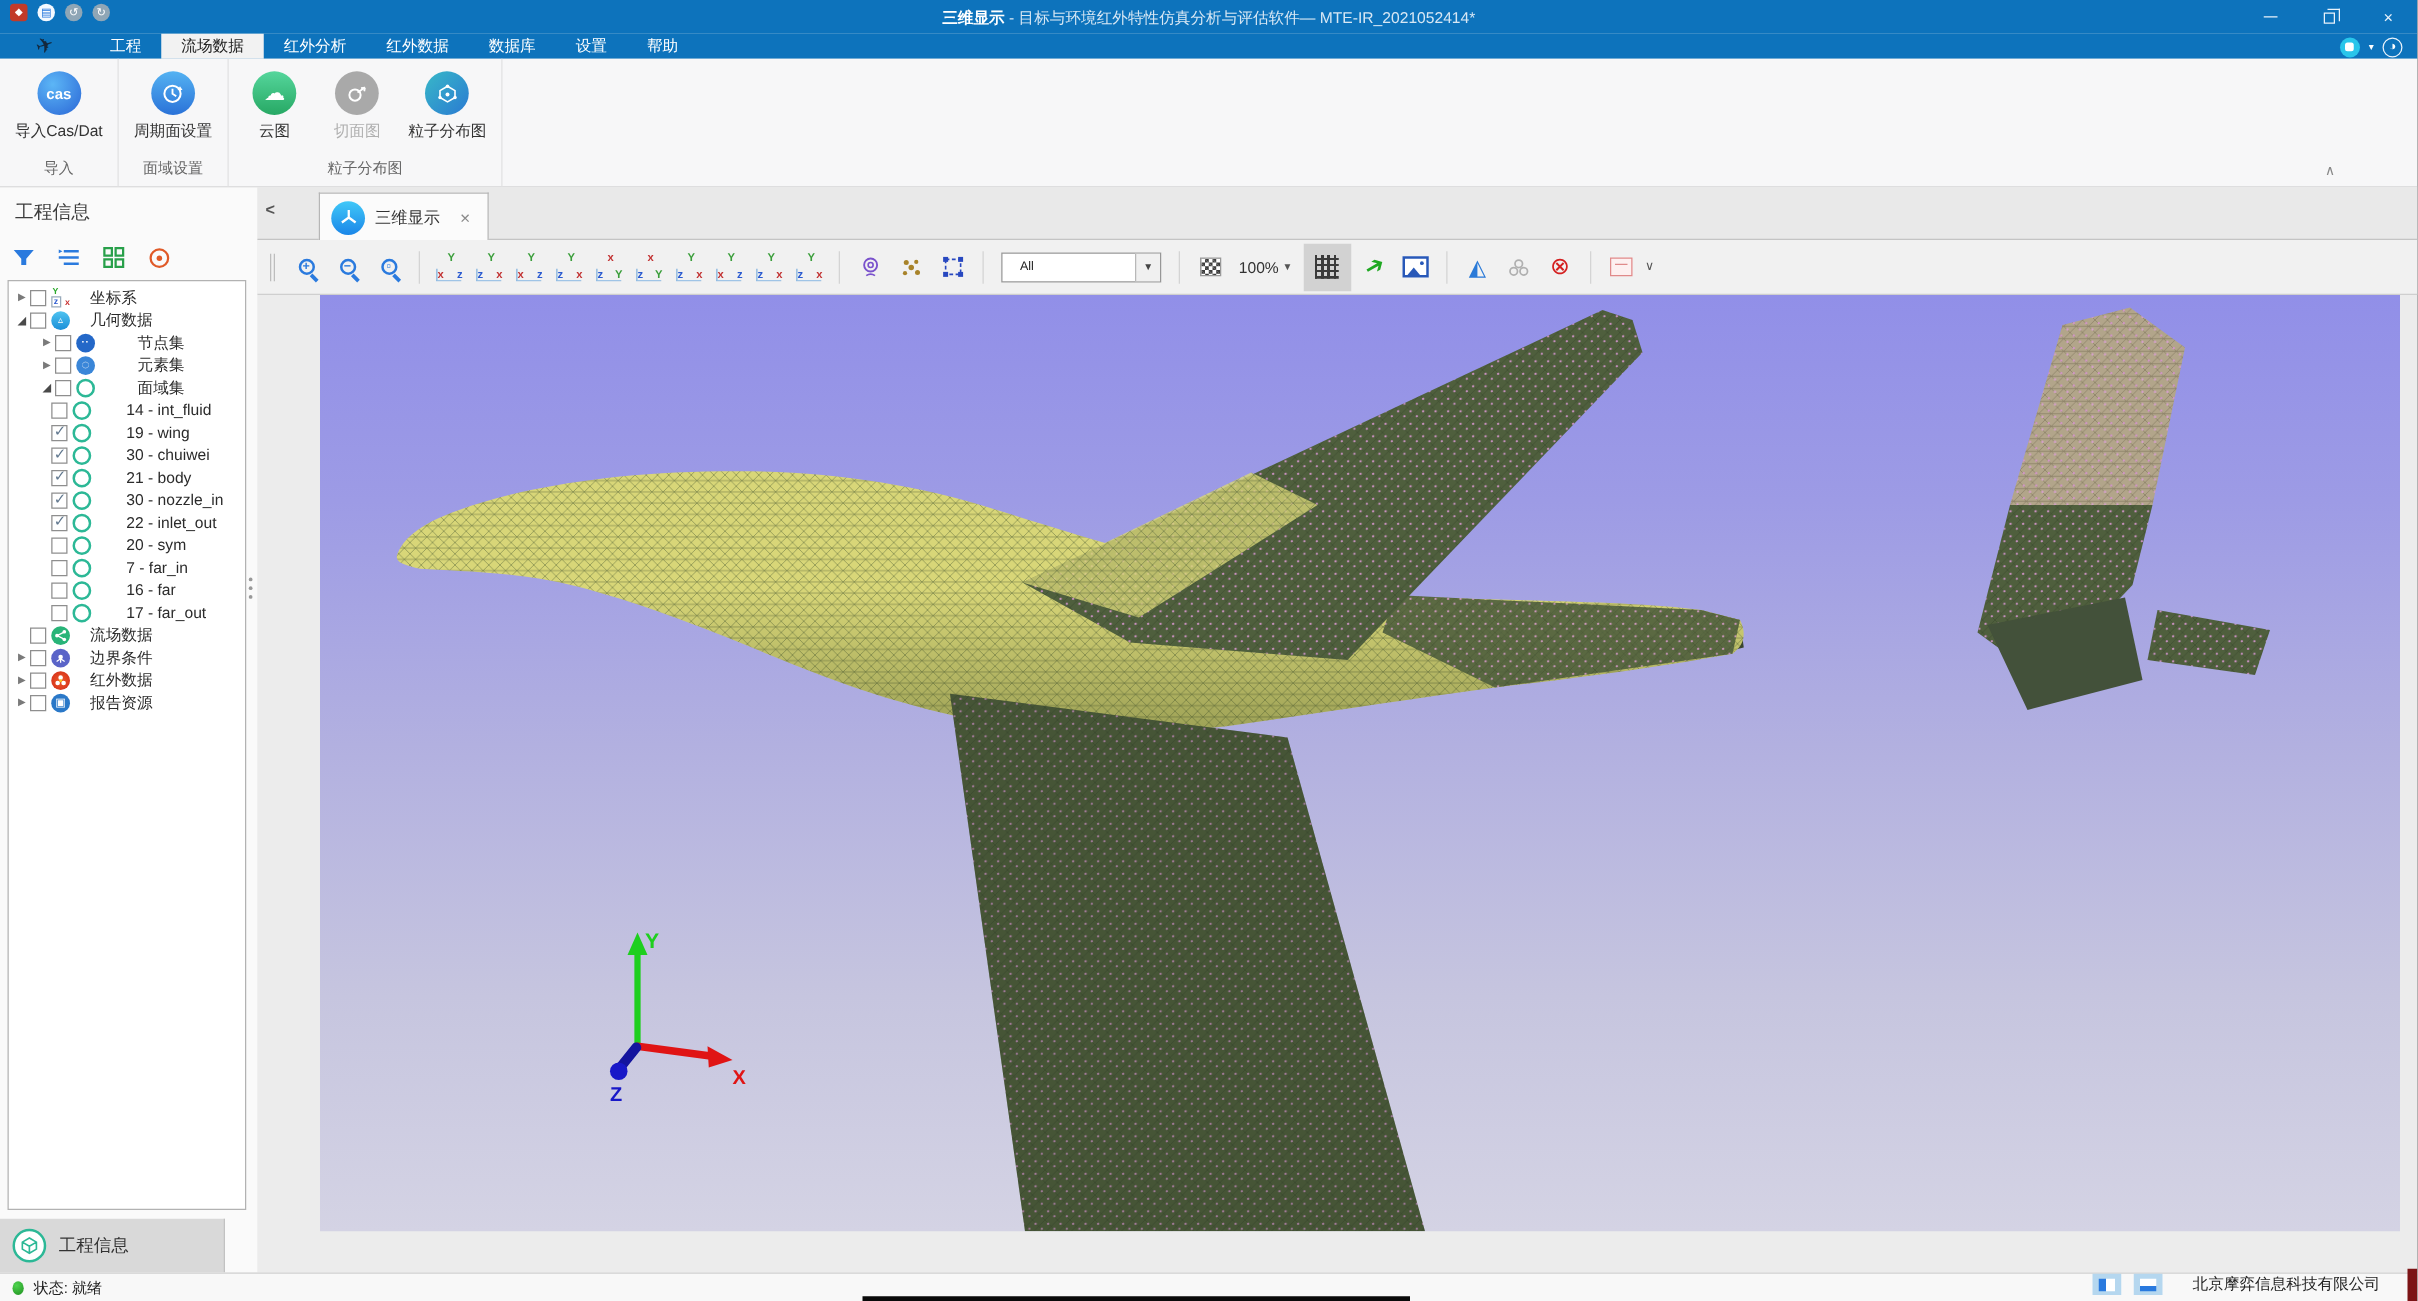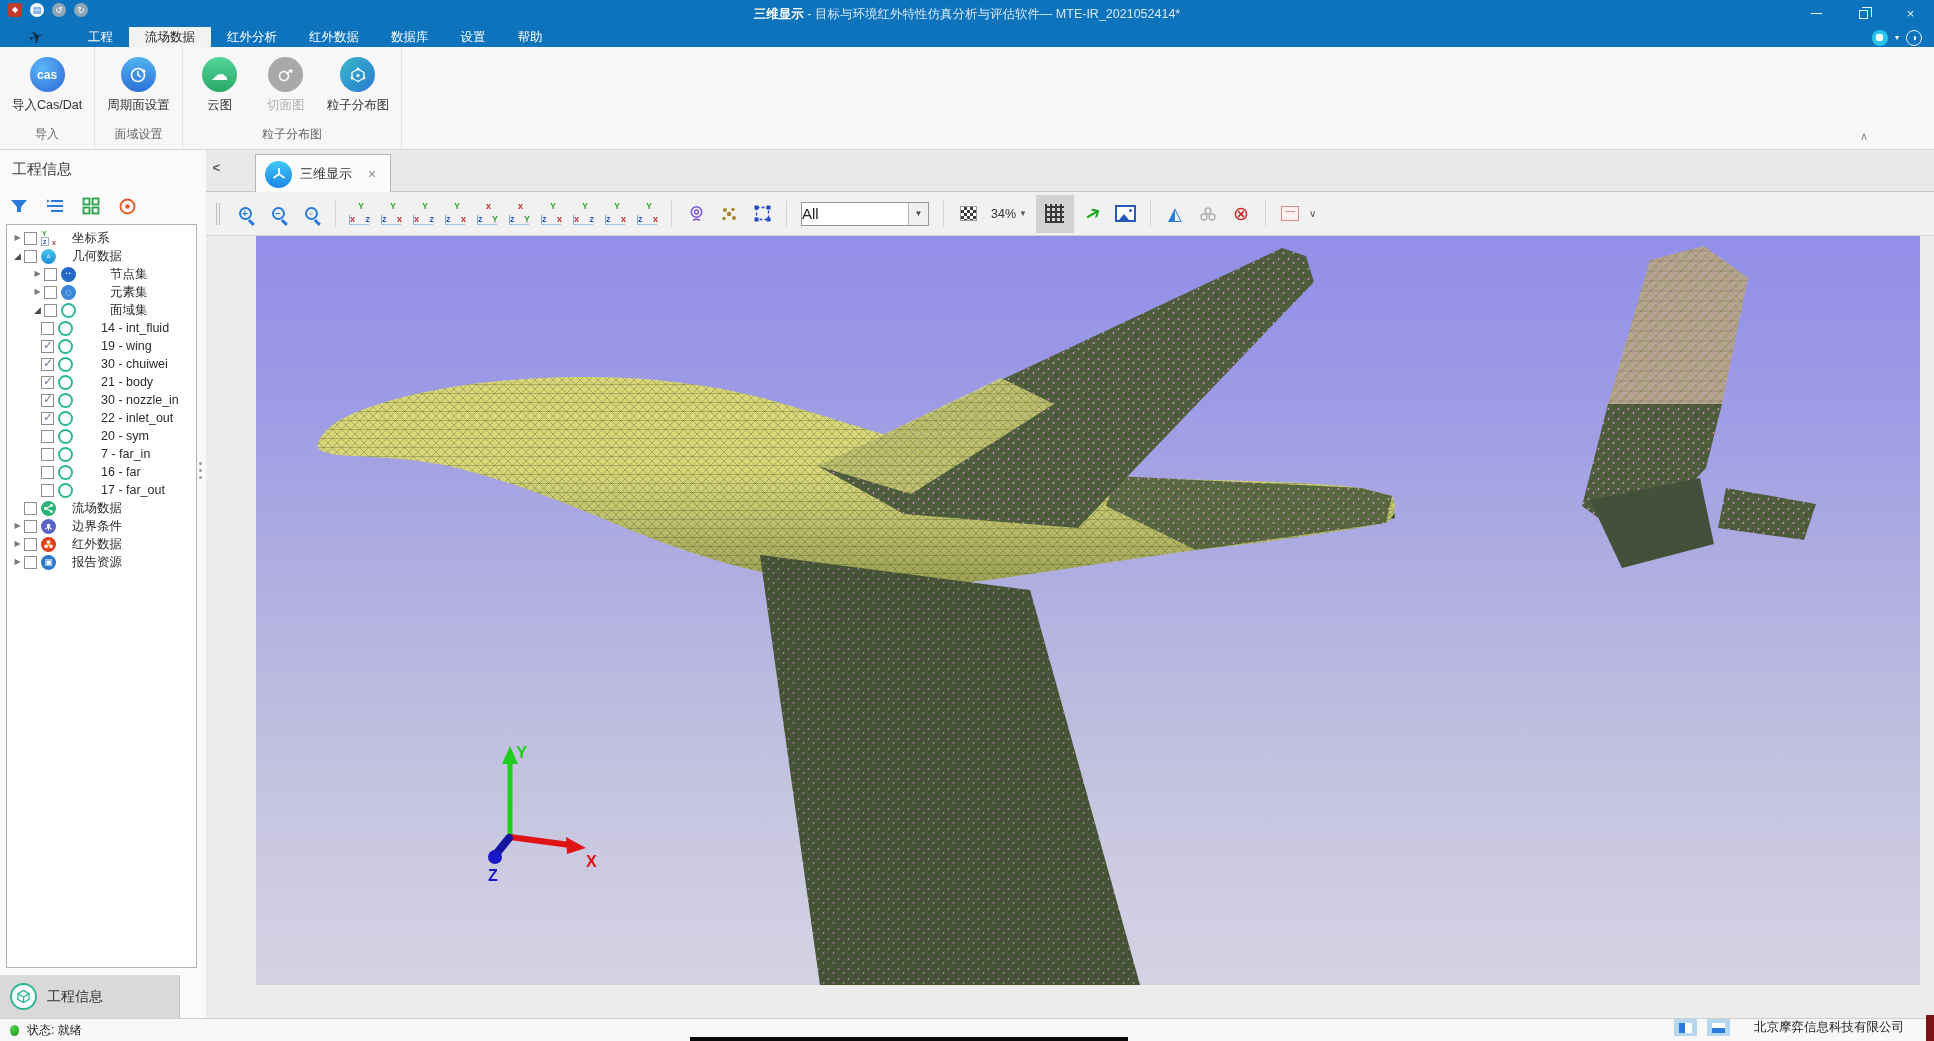--- a/index.html
+++ b/index.html
@@ -100,21 +100,21 @@
 .tb-sep{width:1px;height:26px;background:#d4d4d4;margin:0 5px}
 .tbtn{min-width:28px;height:30px;display:flex;align-items:center;justify-content:center;position:relative}
 .tbtn.active{background:#d2d2d2;min-width:38px;height:38px}
 .mag{width:13px;height:13px;border:2px solid #2a7ade;border-radius:50%;position:relative;display:flex;align-items:center;justify-content:center;color:#2a7ade;font-size:10px;font-weight:bold;line-height:0}
 .mag::after{content:"";position:absolute;right:-5px;bottom:-5px;width:7px;height:2.5px;background:#2a7ade;transform:rotate(45deg)}
 .vico{width:27px;height:25px;position:relative;font-size:9px;font-weight:bold}
 .vico i{font-style:normal;position:absolute;line-height:1}
 .vico .vt{top:1px;left:12px}.vico .vl{bottom:2px;left:4px}.vico .vr{bottom:2px;right:3px}
 .vico::after{content:"";position:absolute;left:3px;bottom:1px;width:19px;height:9px;border-left:1.5px solid #7fb0de;border-bottom:1.5px solid #9fc4e6}
 .combo{width:128px;height:24px;background:#fff;border:1px solid #979797;display:flex;align-items:center;margin:0 4px}
-.combo-val{flex:1;font-size:15px;color:#222;padding-left:0}
+.combo-val{flex:1;font-size:10px;color:#222;padding-left:14px}
 .combo-btn{width:20px;height:100%;border-left:1px solid #b8b8b8;background:#f0f0f0;display:flex;align-items:center;justify-content:center;font-size:8px;color:#444}
 .checker{width:17px;height:15px;background-image:linear-gradient(45deg,#3c3c3c 25%,transparent 25%,transparent 75%,#3c3c3c 75%),linear-gradient(45deg,#3c3c3c 25%,#fff 25%,#fff 75%,#3c3c3c 75%);background-size:6px 6px;background-position:0 0,3px 3px;border:1px solid #999}
 .zoomlabel{font-size:12.5px;color:#333;display:flex;align-items:center;gap:3px;padding:0 4px}
 .zoomlabel b{font-weight:normal;font-size:8px;color:#555}
 .gridico{width:19px;height:19px;background:repeating-linear-gradient(0deg,#3a3a3a 0 2px,transparent 2px 5px),repeating-linear-gradient(90deg,#3a3a3a 0 2px,transparent 2px 5px)}
 .greenarrow{color:#1fa822;font-size:19px;font-weight:bold;transform:rotate(-30deg);line-height:1}
 .imgico{width:21px;height:17px;border:2px solid #2858b8;position:relative;background:#fff}
 .imgico::after{content:"";position:absolute;left:2px;bottom:0;border-left:5px solid transparent;border-right:5px solid transparent;border-bottom:6px solid #2858b8}
 .imgico::before{content:"";position:absolute;right:2px;top:2px;width:3px;height:3px;border-radius:50%;background:#2858b8}
 .mirrorico{color:#2a7ad8;font-size:18px;line-height:1}
@@ -548,21 +548,21 @@
       <span class="tb-sep"></span>
       <span class="combo">
         <span class="combo-val">All</span>
         <span class="combo-btn">▼</span>
       </span>
       <span class="tb-sep"></span>
       <span class="tbtn">
           <span class="checker"></span>
         </span>
       <span class="zoomlabel">
-          <span>34%</span>
+          <span>100%</span>
           <b>▼</b>
         </span>
       <span class="tbtn active">
           <span class="gridico"></span>
         </span>
       <span class="tbtn">
           <span class="greenarrow">➔</span>
         </span>
       <span class="tbtn">
           <span class="imgico"></span>

